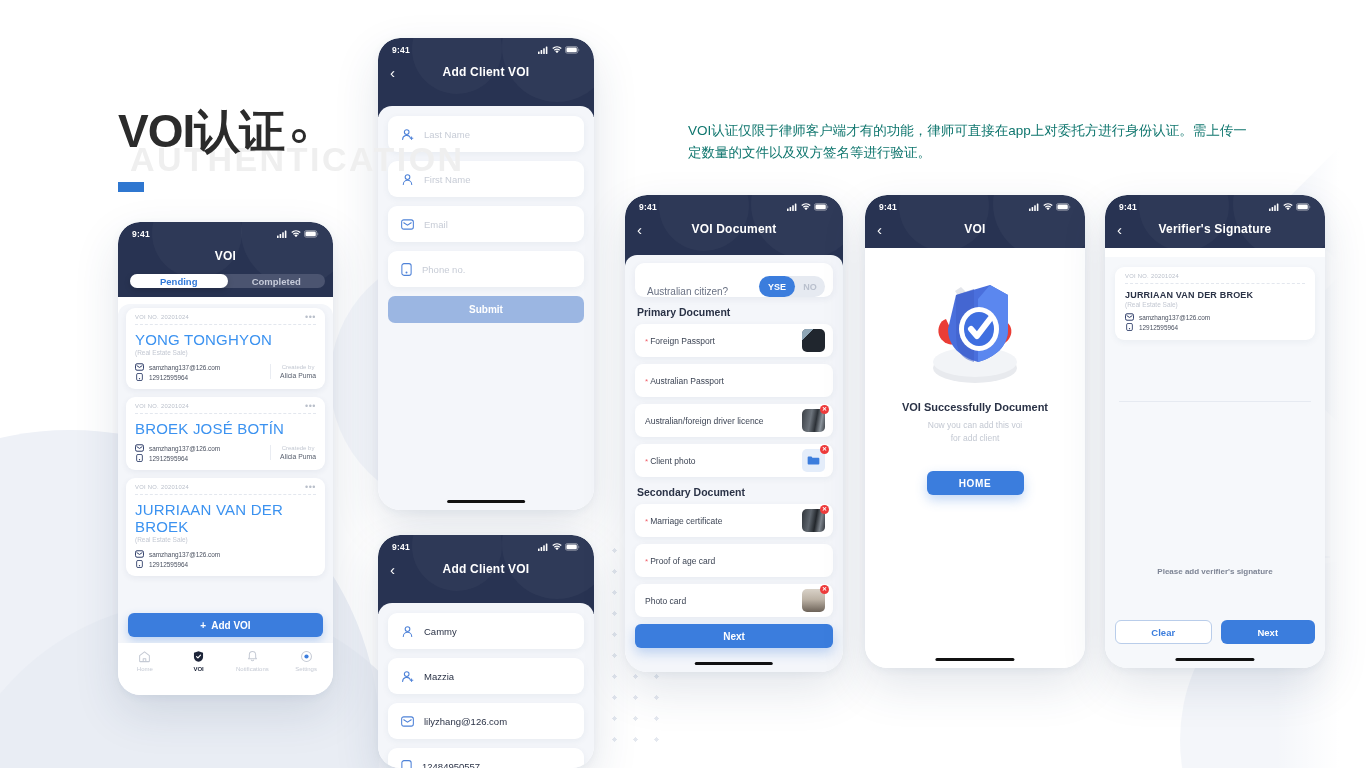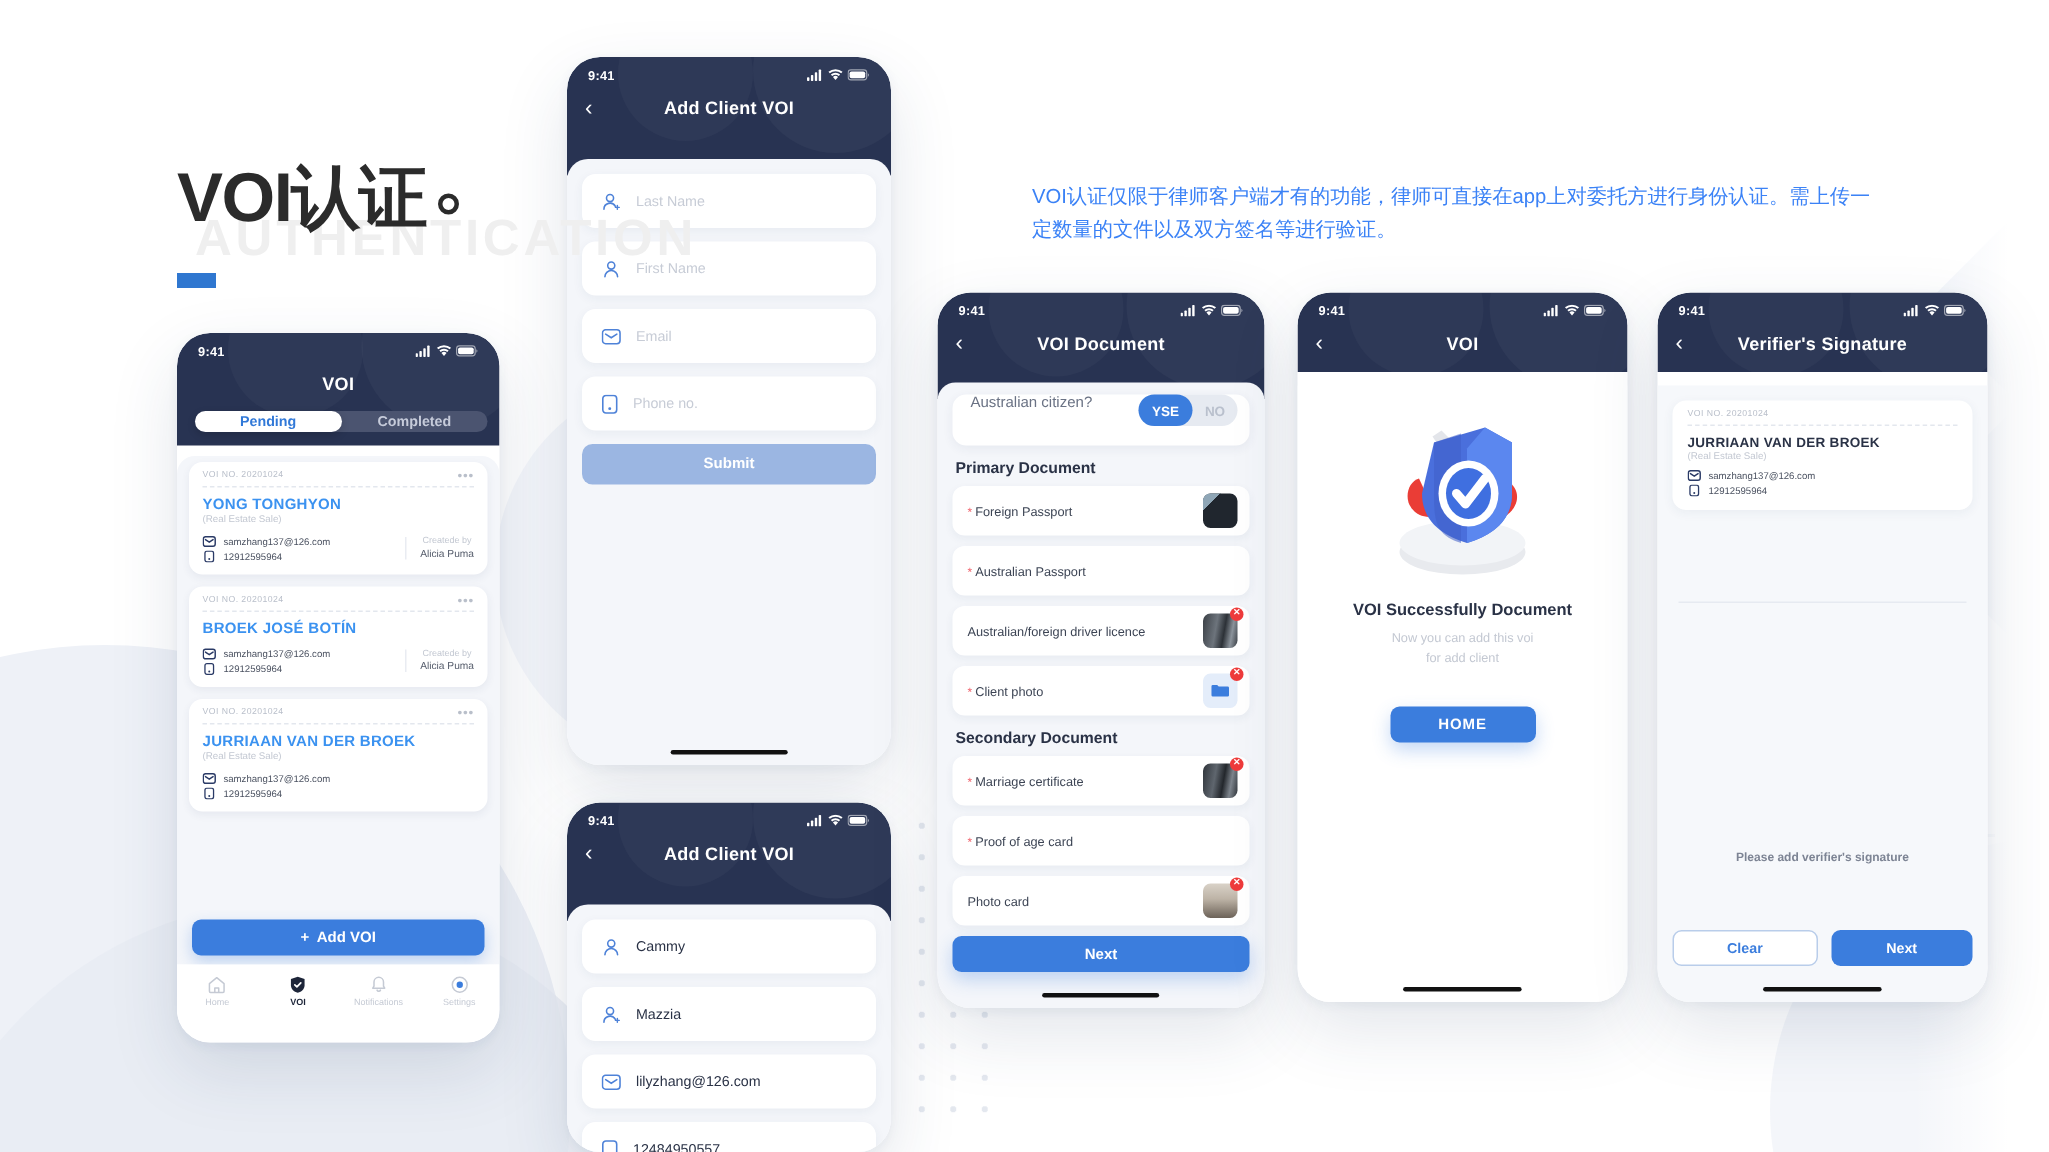--- a/index.html
+++ b/index.html
@@ -36,21 +36,21 @@
     position:absolute;left:12px;top:32px;font-size:34px;font-weight:bold;letter-spacing:2.5px;
     color:#efefef;white-space:nowrap;}
   .headline .main{position:relative;font-size:46px;font-weight:bold;color:#2b2b2b;
     letter-spacing:-1px;white-space:nowrap;line-height:1;}
   .headline .dot-ring{display:inline-block;width:14px;height:14px;border:3.5px solid #2b2b2b;
     border-radius:50%;vertical-align:4px;margin-left:8px;}
   .rule{position:absolute;left:118px;top:182px;width:26px;height:10px;background:#2f77d0;z-index:3;}
 
   
   .desc{position:absolute;left:688px;top:120px;width:560px;z-index:3;
-        font-size:13.5px;line-height:22px;color:#3b82f6;}
+        font-size:13.5px;line-height:22px;color:#0f766e;}
 
   
   .phone{position:absolute;border-radius:22px;background:#ffffff;overflow:hidden;z-index:2;
          box-shadow:0 18px 46px rgba(40,60,100,.13), 0 2px 8px rgba(40,60,100,.06);}
   .hdr{background:#283352;color:#fff;position:relative;overflow:hidden;}
   .hdr:before{content:"";position:absolute;right:-18px;top:-46px;width:110px;height:110px;
               border-radius:50%;background:rgba(255,255,255,.035);}
   .hdr:after{content:"";position:absolute;left:34px;top:-34px;width:90px;height:90px;
              border-radius:50%;background:rgba(255,255,255,.03);}
   .statusbar{display:flex;align-items:center;justify-content:space-between;
@@ -72,21 +72,21 @@
            font-size:9.5px;font-weight:bold;color:#c6cbda;}
   .seg-btn.active{background:#fff;color:#3179d8;box-shadow:0 2px 6px rgba(0,0,0,.16);}
   .list-wrap{position:absolute;left:0;right:0;top:82px;bottom:52px;background:#f4f6fa;
              border-radius:12px 12px 0 0;padding:4px 8px 0;overflow:hidden;}
   .voi-card{background:#fff;border-radius:9px;margin-bottom:8px;padding:6px 9px 8px;
             box-shadow:0 2px 6px rgba(40,60,100,.07);position:relative;}
   .voi-top{display:flex;justify-content:space-between;align-items:center;
            padding-bottom:4px;border-bottom:1px dashed #e3e7ee;}
   .voi-no{font-size:5.8px;color:#b9bfca;letter-spacing:.3px;}
   .dots3{font-size:9px;color:#b9bfca;letter-spacing:.5px;line-height:6px;}
-  .voi-name{font-size:10px;font-weight:bold;color:#3b92f0;letter-spacing:.2px;margin-top:6px;}
+  .voi-name{font-size:15px;font-weight:normal;color:#3b92f0;letter-spacing:.2px;margin-top:6px;}
   .voi-sub{font-size:6.5px;color:#c3c8d2;margin-top:1px;}
   .voi-body{display:flex;align-items:center;margin-top:5px;}
   .voi-contacts{flex:1;}
   .crow{display:flex;align-items:center;gap:5px;margin-top:2px;}
   .crow span{font-size:6.4px;color:#4a5160;}
   .voi-creator{border-left:1px solid #e9ecf2;padding-left:9px;text-align:center;}
   .voi-creator .lbl{font-size:6px;color:#c3c8d2;}
   .voi-creator .nm{font-size:6.8px;color:#555c6b;margin-top:2px;}
   .add-voi{position:absolute;left:10px;right:10px;bottom:58px;height:24px;border-radius:6px;
            background:#3b7ddd;color:#fff;display:flex;align-items:center;justify-content:center;
@@ -111,21 +111,21 @@
 
   
   #phone-add-filled{left:378px;top:535px;width:216px;height:233px;}
   #phone-add-filled .hdr{padding-bottom:30px;border-radius:22px 22px 0 0;}
 
   
   #phone-voi-doc{left:625px;top:195px;width:218px;height:477px;}
   #phone-voi-doc .hdr{padding-bottom:22px;border-radius:22px 22px 0 0;}
   .doc-sheet{position:absolute;left:0;right:0;top:60px;bottom:0;background:#f4f6fa;
              border-radius:12px 12px 0 0;padding:0 10px;}
-  .cit-card{background:#fff;border-radius:9px;height:34px;display:flex;align-items:flex-start;
+  .cit-card{background:#fff;border-radius:9px;height:34px;display:flex;align-items:flex-end;
             justify-content:space-between;padding:0 8px 0 12px;margin-top:8px;
             box-shadow:0 2px 7px rgba(40,60,100,.07);}
   .cit-q{font-size:10px;color:#6a7284;}
   .yn{display:flex;background:#e6eaf1;border-radius:12px;height:21px;width:66px;
       align-items:center;position:relative;}
   .yn .y{width:36px;height:21px;border-radius:12px;background:#3b7ddd;color:#fff;font-size:9px;
          font-weight:bold;display:flex;align-items:center;justify-content:center;}
   .yn .n{flex:1;text-align:center;font-size:9px;font-weight:bold;color:#b9c0cd;}
   .sec-title{font-size:10.5px;font-weight:bold;color:#2a3246;margin:9px 0 6px 2px;}
   .doc-item{background:#fff;border-radius:8px;height:33px;display:flex;align-items:center;

